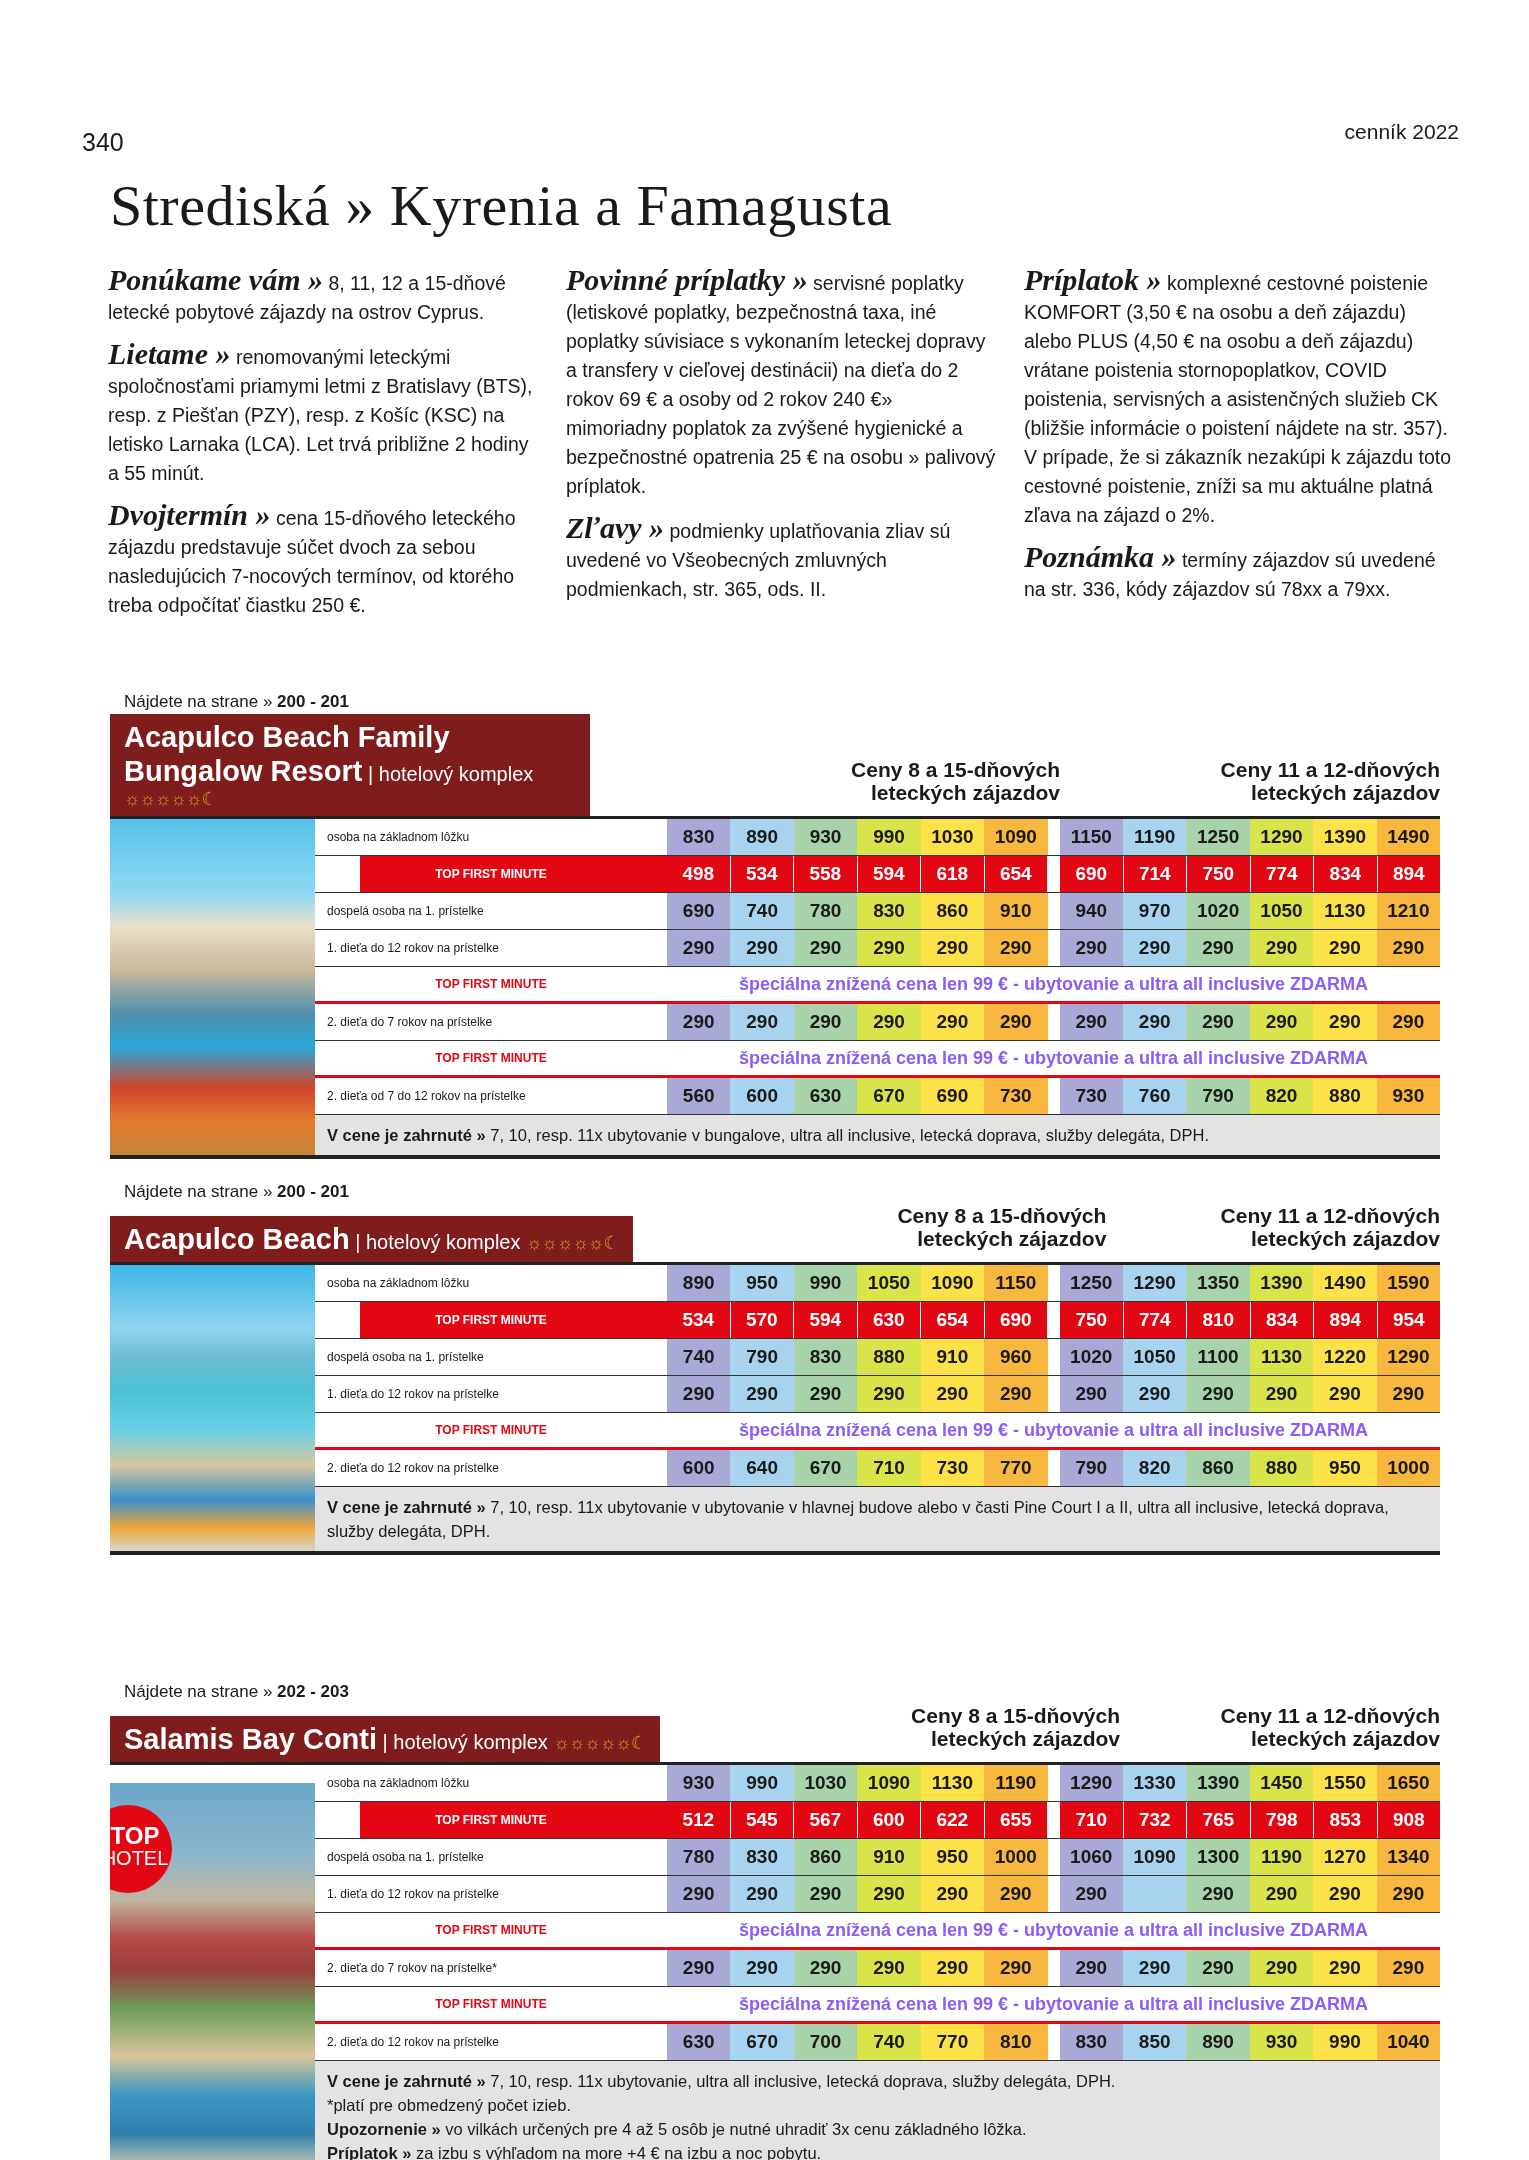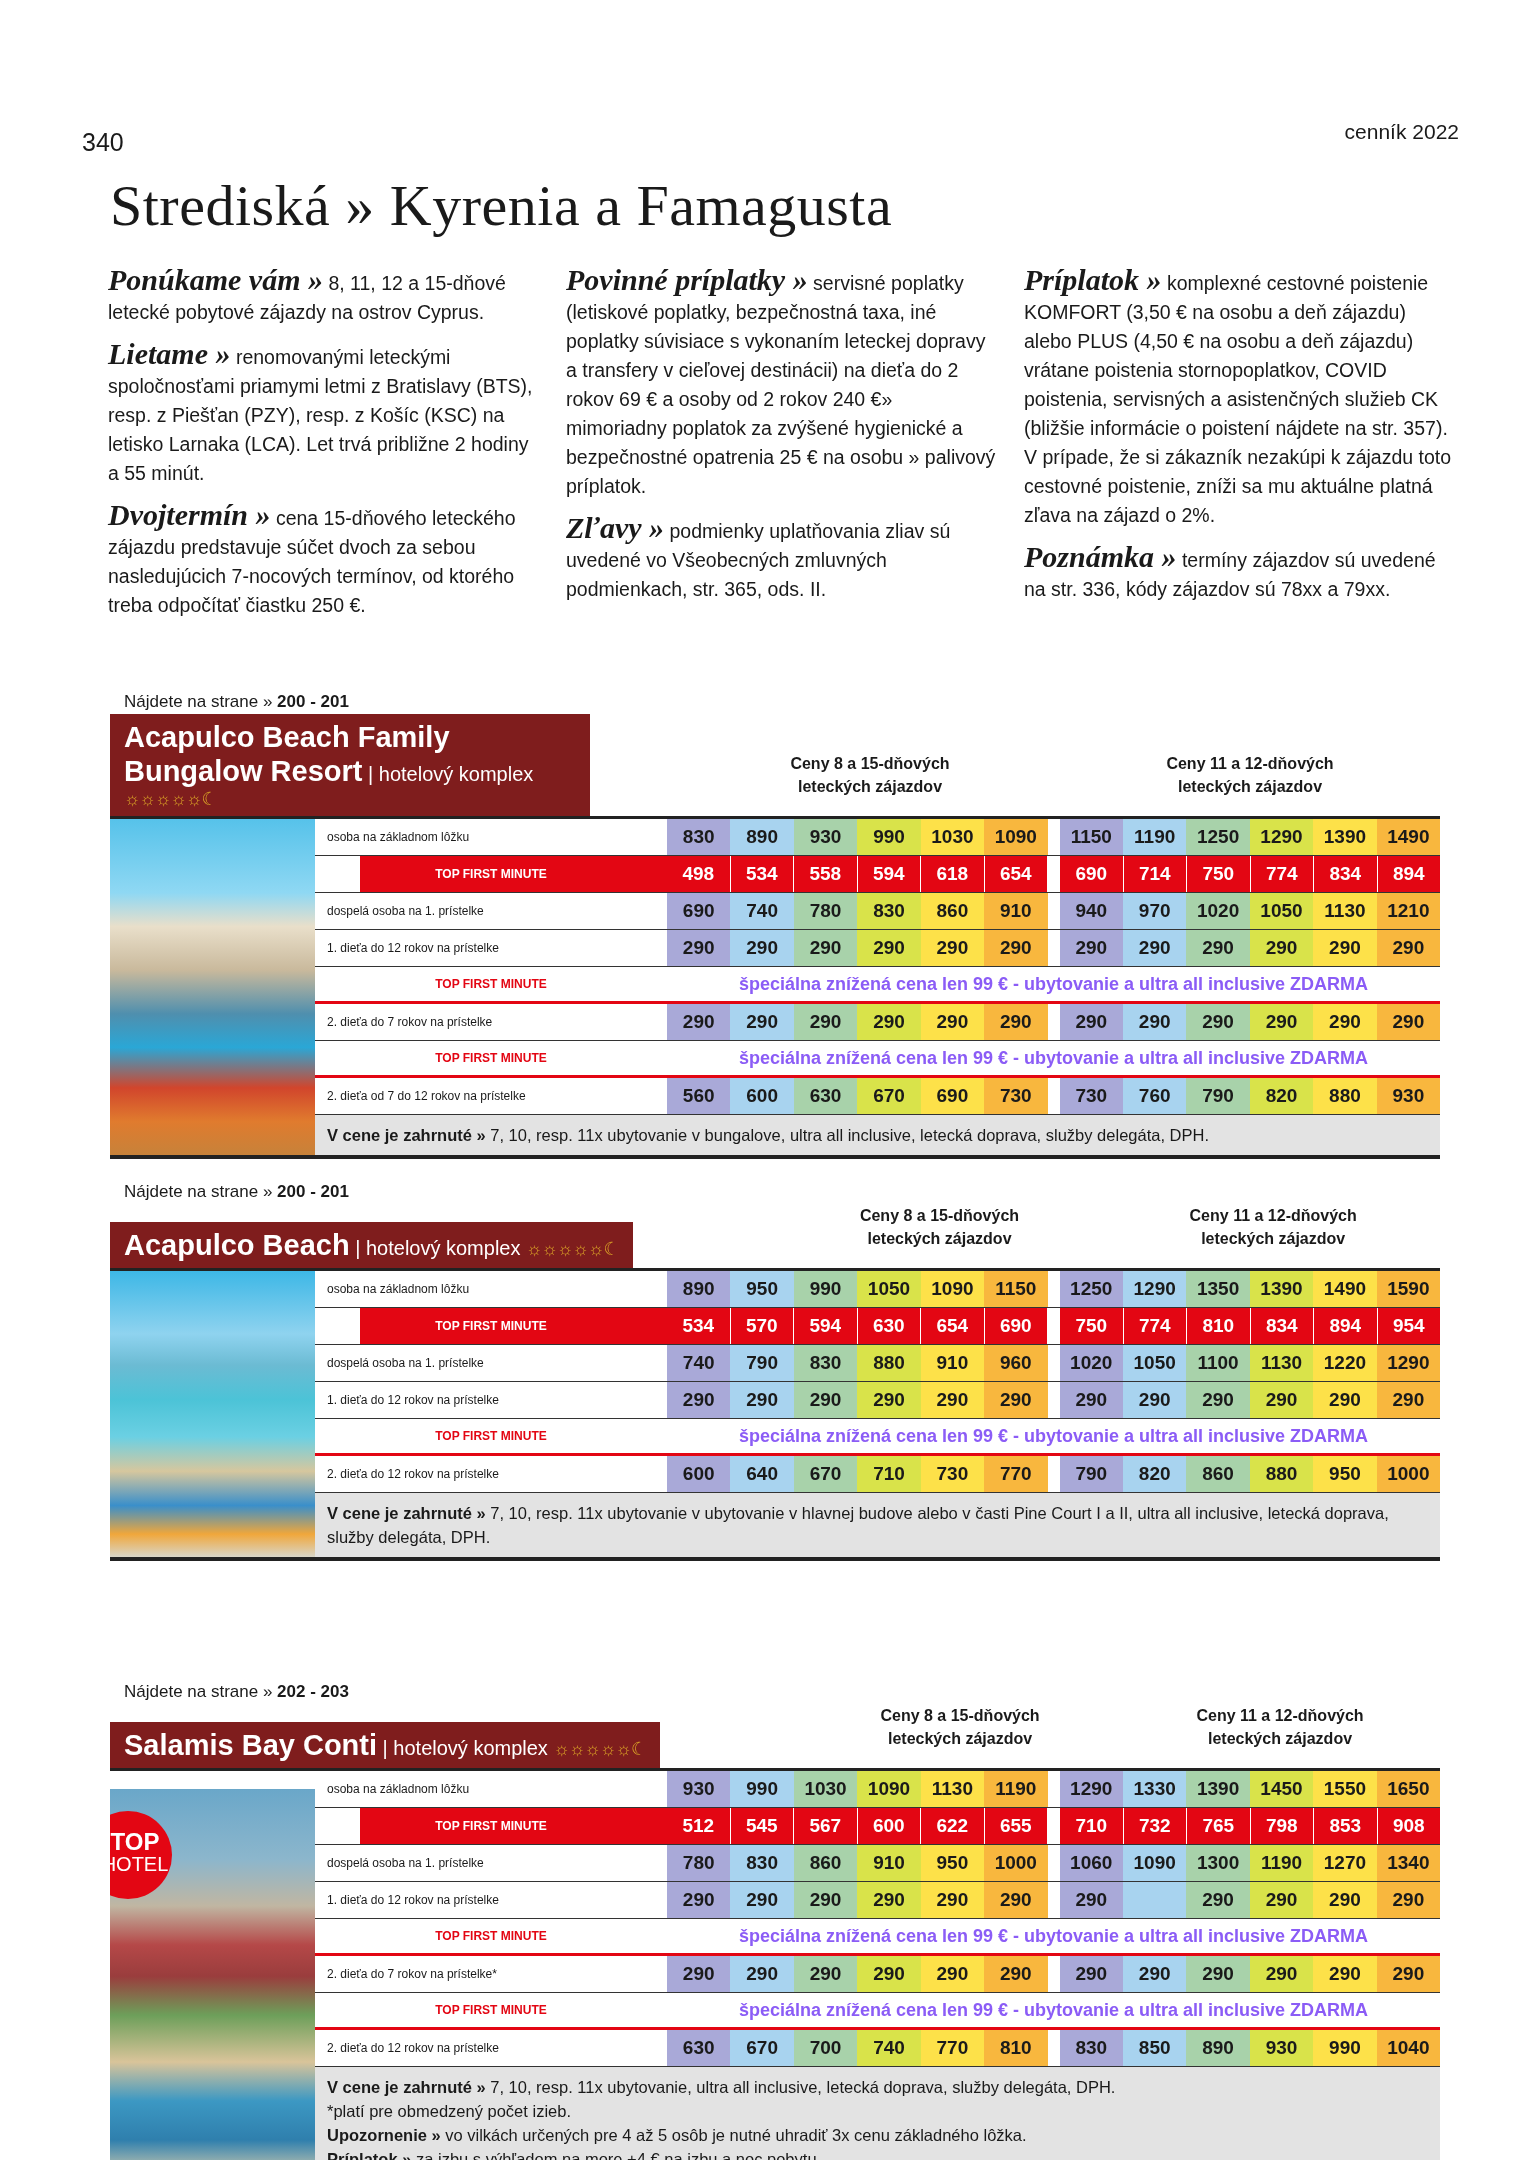--- a/index.html
+++ b/index.html
@@ -17,21 +17,21 @@
 
   .hotel { position: absolute; left: 110px; width: 1330px; }
   .find-page { font-size: 17px; height: 24px; line-height: 24px; padding-left: 14px; }
   .find-page b { font-weight: bold; }
   .hotel-head { display: flex; align-items: flex-end; }
   .hotel-name-box { background: #7f1d1d; color: #fff; padding: 6px 14px 6px 14px; }
   .hotel-name { font-weight: bold; font-size: 29px; line-height: 34px; }
   .hotel-type { font-size: 20px; font-weight: normal; }
   .stars { color: #d9a227; font-size: 18px; letter-spacing: -1px; }
   .col-heads { flex: 1; display: flex; padding-left: 20px; }
-  .col-head { text-align: center; font-weight: bold; font-size: 16px; line-height: 23px; padding-bottom: 18px; }
+  .col-head { text-align: right; font-weight: bold; font-size: 21px; line-height: 23px; padding-bottom: 12px; }
 
   .hotel-body { display: flex; border-top: 3px solid #222; border-bottom: 4px solid #222; }
   .photo { width: 205px; flex-shrink: 0; position: relative; overflow: hidden; }
   .photo-beach1 { background: linear-gradient(180deg, #56c2ea 0%, #8fd8f3 22%, #e9dfca 32%, #c9b99c 45%, #4f8fae 58%, #2aa7d6 68%, #d1452c 80%, #e07b2e 90%, #c7823a 100%); }
   .photo-beach2 { background: linear-gradient(180deg, #3db7e6 0%, #8fd3ef 22%, #6bbbd3 33%, #4cc3d7 45%, #6bd0e3 58%, #d6c79e 70%, #3a8fca 82%, #f0a73b 92%, #d8d6c9 100%); }
   .photo-salamis { background: linear-gradient(180deg, #6aa7c9 0%, #8cb6cc 18%, #c0b6a2 30%, #b54848 40%, #9a3d3d 48%, #6d9f5a 58%, #d9c49a 70%, #3c98c3 80%, #2f7fad 90%, #e4d6b2 100%); margin-top: 18px; }
   .top-hotel { position: absolute; left: -26px; top: 22px; width: 88px; height: 88px; border-radius: 50%; background: #e30613; color: #fff; text-align: center; padding-top: 20px; padding-left: 14px; }
   .top-hotel .t1 { font-weight: bold; font-size: 24px; line-height: 22px; }
   .top-hotel .t2 { font-size: 20px; line-height: 22px; }
 

